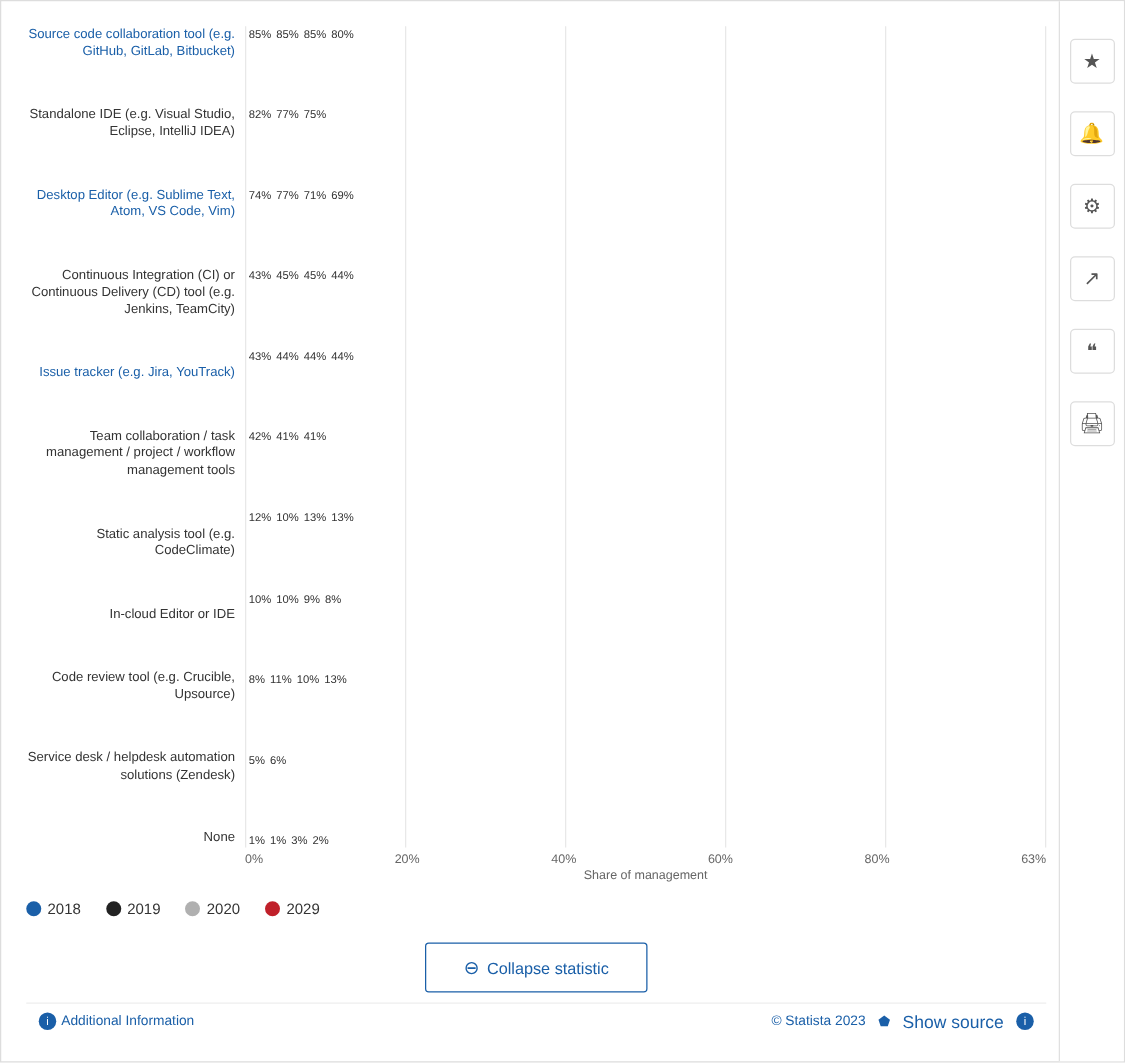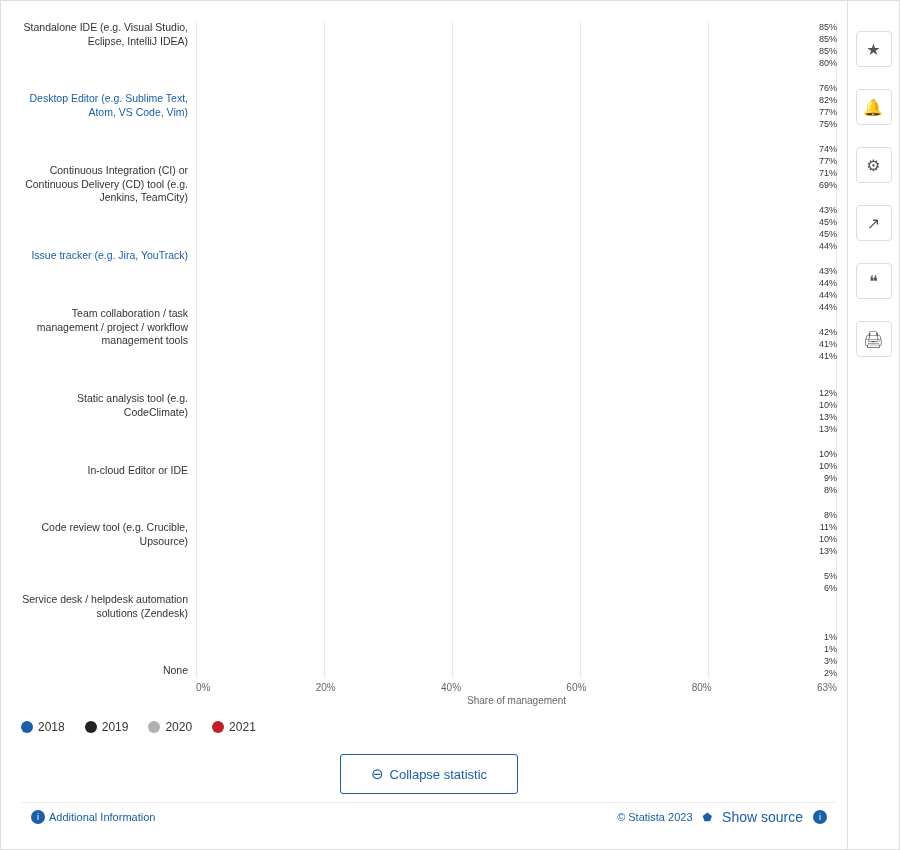--- a/index.html
+++ b/index.html
@@ -97,21 +97,20 @@
     .bar-groups {
       flex: 1;
       display: flex;
       flex-direction: column;
       justify-content: space-between;
       position: relative;
       z-index: 1;
     }
     .bar-group {
       display: flex;
-      flex-direction: column;
       gap: 1px;
       align-items: flex-end;
     }
     .bar-row {
       display: flex;
       align-items: center;
       height: 11px;
     }
     .bar {
       height: 9px;
@@ -222,20 +221,23 @@
     }
   </style>
 </head>
 <body>
 
 <div class="main-container">
   <div class="chart-area">
     <div class="chart-wrapper">
 
       <div class="y-labels" id="y-labels">
+          <div class="y-label">
+            <span class="link" style="color: rgb(26, 95, 168); cursor: pointer;">Source code collaboration tool (e.g. GitHub, GitLab, Bitbucket)</span>
+          </div>
           <div class="y-label">Standalone IDE (e.g. Visual Studio, Eclipse, IntelliJ IDEA)</div>
           <div class="y-label">
             <span class="link" style="color: rgb(26, 95, 168); cursor: pointer;">Desktop Editor (e.g. Sublime Text, Atom, VS Code, Vim)</span>
           </div>
           <div class="y-label">Continuous Integration (CI) or Continuous Delivery (CD) tool (e.g. Jenkins, TeamCity)</div>
           <div class="y-label">
             <span class="link" style="color: rgb(26, 95, 168); cursor: pointer;">Issue tracker (e.g. Jira, YouTrack)</span>
           </div>
           <div class="y-label">Team collaboration / task management / project / workflow management tools</div>
           <div class="y-label">Static analysis tool (e.g. CodeClimate)</div>
@@ -270,24 +272,20 @@
                 <div class="bar" style="width: 85%; background: rgb(34, 34, 34);"></div>
                 <span class="bar-label">85%</span>
               </div>
               <div class="bar-row">
                 <div class="bar" style="width: 80%; background: rgb(26, 95, 168);"></div>
                 <span class="bar-label">80%</span>
               </div>
             </div>
             <div class="bar-group">
               <div class="bar-row">
-                <div class="bar" style="width: 76%; background: rgb(192, 32, 42);"></div>
-                <span class="bar-label">76%</span>
-              </div>
-              <div class="bar-row">
                 <div class="bar" style="width: 82%; background: rgb(176, 176, 176);"></div>
                 <span class="bar-label">82%</span>
               </div>
               <div class="bar-row">
                 <div class="bar" style="width: 77%; background: rgb(34, 34, 34);"></div>
                 <span class="bar-label">77%</span>
               </div>
               <div class="bar-row">
                 <div class="bar" style="width: 75%; background: rgb(26, 95, 168);"></div>
                 <span class="bar-label">75%</span>
@@ -481,21 +479,21 @@
         <div class="legend-item">
           <div class="legend-dot" style="background: rgb(34, 34, 34);"></div>
           <span>2019</span>
         </div>
         <div class="legend-item">
           <div class="legend-dot" style="background: rgb(176, 176, 176);"></div>
           <span>2020</span>
         </div>
         <div class="legend-item">
           <div class="legend-dot" style="background: rgb(192, 32, 42);"></div>
-          <span>2021</span>
+          <span>2029</span>
         </div>
       </div>
 
     <div class="collapse-area">
       <button class="collapse-btn" id="collapse-btn">
           <span style="font-size:15px;">⊖</span> 
           <span>Collapse statistic</span>
         </button>
     </div>
 

